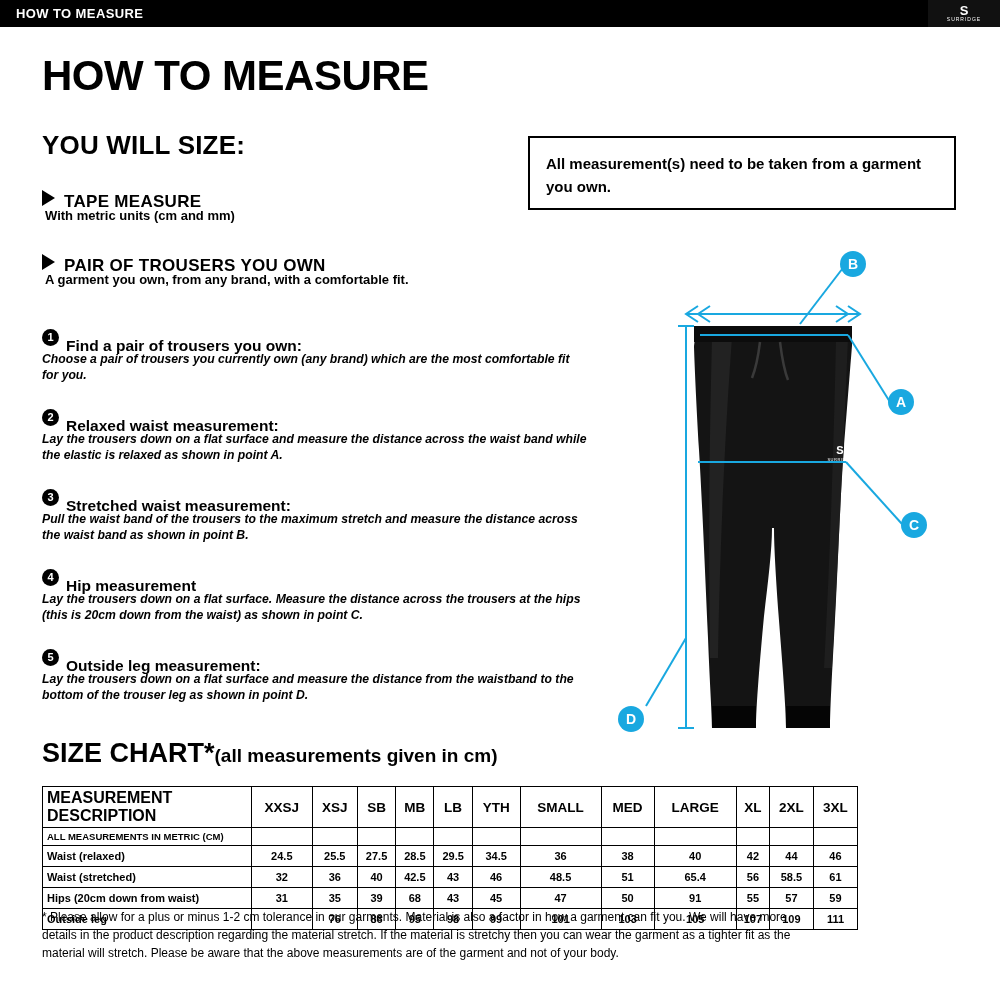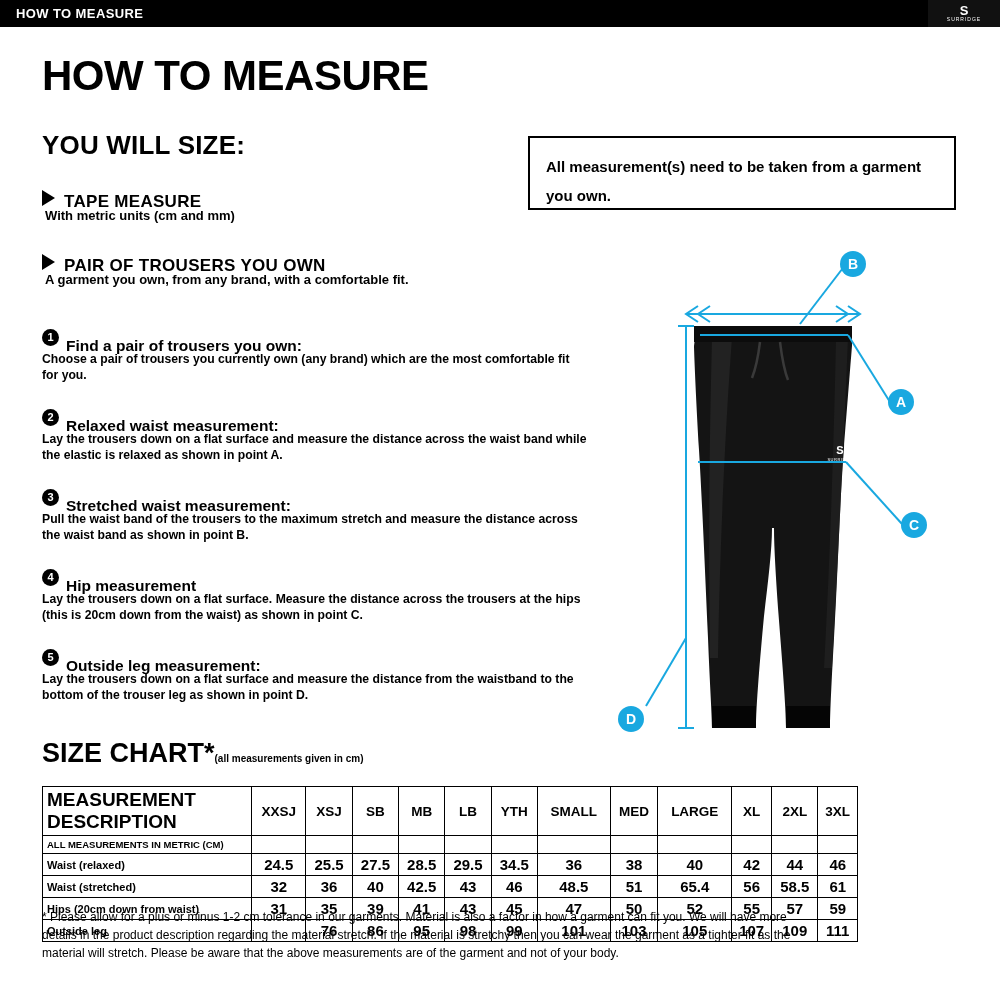--- a/index.html
+++ b/index.html
@@ -81,21 +81,21 @@
     top: 136px;
     width: 428px;
     height: 74px;
     border: 2px solid #000000;
     box-sizing: border-box;
     padding: 14px 16px 0 16px;
   }
   .callout-text {
     font-size: 15px;
     font-weight: bold;
-    line-height: 29px;
+    line-height: 23px;
   }
 
   
   .arrow-item { position: absolute; }
   .tri {
     position: absolute;
     left: 0; top: 2px;
     width: 0; height: 0;
     border-left: 13px solid #000000;
     border-top: 8px solid transparent;
@@ -148,32 +148,33 @@
     font-weight: bold;
     white-space: nowrap;
   }
   .step-body {
     position: absolute;
     left: 0px; top: 23px;
     font-size: 12.2px;
     font-weight: bold;
     line-height: 16px;
     width: 545px;
+    font-style: italic;
   }
 
   
   .sizechart-head {
     position: absolute;
     left: 42px;
     top: 738px;
     font-size: 27px;
     font-weight: bold;
   }
   .sizechart-sub {
-    font-size: 10px;
+    font-size: 19px;
     font-weight: bold;
     letter-spacing: 0;
     margin-top: 36px;
   }
 
   
   table.sizes {
     position: absolute;
     left: 42px;
     top: 786px;
@@ -192,28 +193,28 @@
     text-align: left;
     padding-left: 4px;
     width: 204px;
   }
   table.sizes thead th {
     font-size: 13.5px;
     font-weight: bold;
     height: 20px;
   }
   table.sizes thead th.desc {
-    font-size: 19px;
+    font-size: 16px;
     margin-left: 42px;
   }
   table.sizes tr.metric td {
     font-size: 9.5px;
     height: 13px;
   }
-  table.sizes td.val { font-size: 15px; margin-top: 48px; }
+  table.sizes td.val { font-size: 11px; margin-top: 48px; }
 
   
   .footnote {
     position: absolute;
     left: 42px;
     top: 908px;
     width: 760px;
     font-size: 12px;
     line-height: 18px;
   }
@@ -424,26 +425,26 @@
       <td class="val">56</td>
       <td class="val">58.5</td>
       <td class="val">61</td>
     </tr>
 
     <tr>
       <td class="desc">Hips (20cm down from waist)</td>
       <td class="val">31</td>
       <td class="val">35</td>
       <td class="val">39</td>
-      <td class="val">41</td>
+      <td class="val">68</td>
       <td class="val">43</td>
       <td class="val">45</td>
       <td class="val">47</td>
       <td class="val">50</td>
-      <td class="val">52</td>
+      <td class="val">91</td>
       <td class="val">55</td>
       <td class="val">57</td>
       <td class="val">59</td>
     </tr>
 
     <tr>
       <td class="desc">Outside leg</td>
       <td class="val"></td>
       <td class="val">76</td>
       <td class="val">86</td>

